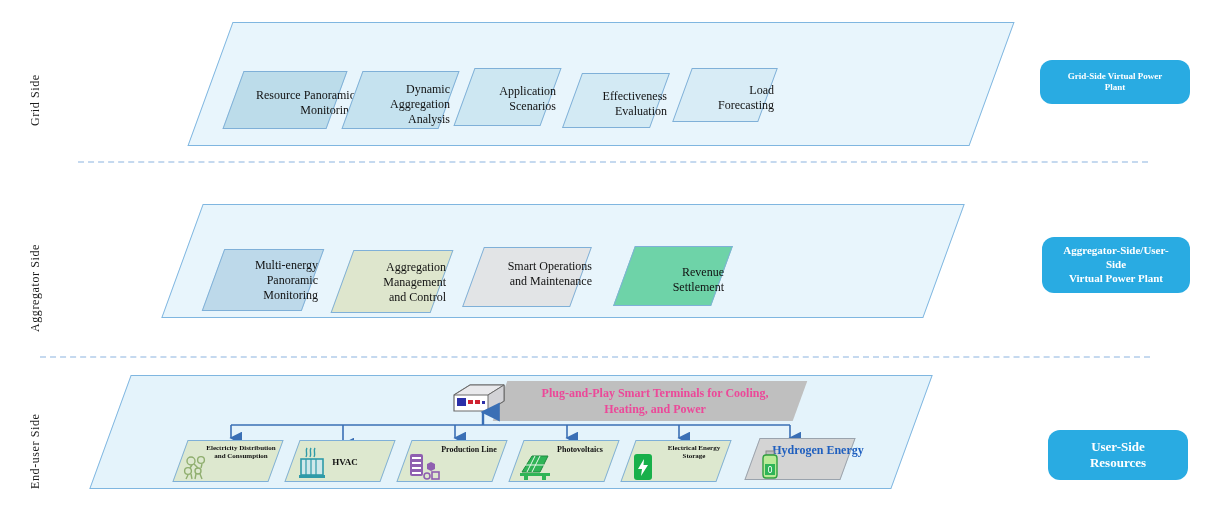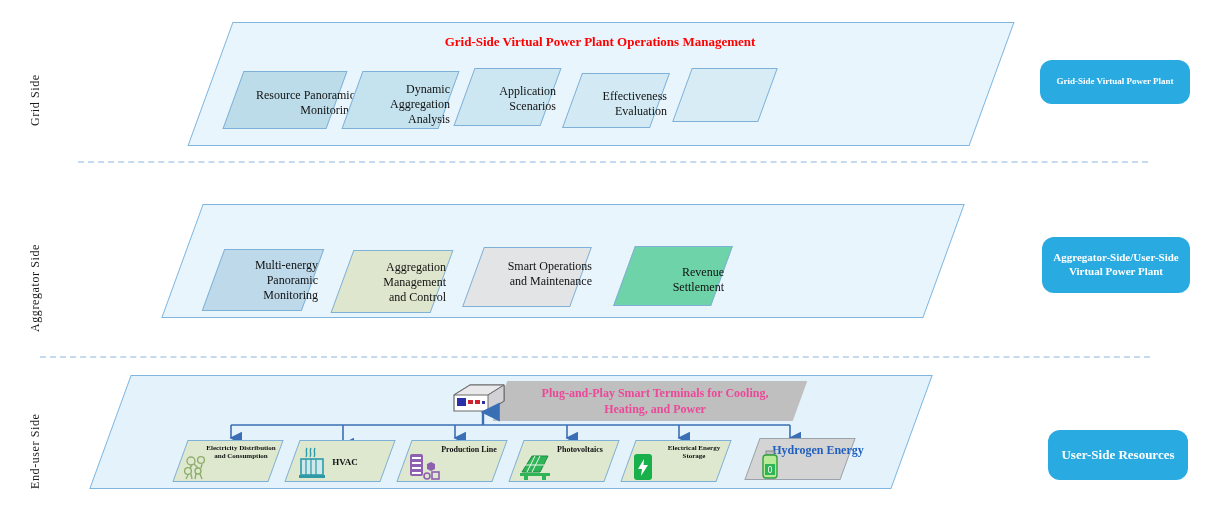--- a/index.html
+++ b/index.html
@@ -69,21 +69,21 @@
     background:#29ABE2;
     border-radius:12px;
     color:#ffffff;
     display:flex;
     align-items:center;
     justify-content:center;
     text-align:center;
     font-weight:bold;
     line-height:1.25;
     box-sizing:border-box;
-    padding:4px 10px;
+    padding:4px 20px;
   }
 
   
   .banner{
     position:absolute;
     background:#bfbfbf;
     transform:skewX(-20deg);
   }
   .banner-text{
     position:absolute;
@@ -125,35 +125,35 @@
 
   <div class="side-label" style="left:28px;top:40px;height:86px;">Grid Side</div>
   <div class="side-label" style="left:28px;top:222px;height:110px;">Aggregator Side</div>
   <div class="side-label" style="left:28px;top:383px;height:106px;">End-user Side</div>
 
   <div class="divider" style="left:78px;top:161px;width:1070px;"></div>
   <div class="divider" style="left:40px;top:356px;width:1110px;"></div>
 
   <div class="slab row1" style="left:210px;top:22px;width:780px;height:122px;"></div>
 
-  <div class="slab-title" style="left:310px;top:34px;width:580px;color:#FF0000;">Grid-Side Virtual Power Plant Operations Management</div>
 
   <div class="card" style="left:233px;top:71px;width:104px;height:58px;background:#bcdcea;"></div>
   <div class="card-label" style="left:235px;top:88px;width:120px;">Resource Panoramic<br>Monitoring</div>
 
   <div class="card" style="left:352px;top:71px;width:97px;height:58px;background:#c5e2ef;"></div>
   <div class="card-label" style="left:350px;top:82px;width:100px;">Dynamic<br>Aggregation<br>Analysis</div>
 
   <div class="card" style="left:464px;top:68px;width:87px;height:58px;background:#cde7f2;"></div>
   <div class="card-label" style="left:460px;top:84px;width:96px;">Application<br>Scenarios</div>
 
   <div class="card" style="left:572px;top:73px;width:88px;height:55px;background:#d3eaf4;"></div>
   <div class="card-label" style="left:567px;top:89px;width:100px;">Effectiveness<br>Evaluation</div>
 
   <div class="card" style="left:682px;top:68px;width:86px;height:54px;background:#d8ecf6;"></div>
+  <div class="card-label" style="left:678px;top:83px;width:96px;">Load<br>Forecasting</div>
 
   <div class="slab row2" style="left:182px;top:204px;width:760px;height:112px;"></div>
 
 
   <div class="card" style="left:213px;top:249px;width:100px;height:62px;background:#bdd9ea;"></div>
   <div class="card-label" style="left:210px;top:258px;width:108px;">Multi-energy<br>Panoramic<br>Monitoring</div>
 
   <div class="card" style="left:342px;top:250px;width:100px;height:63px;background:#dee6cd;"></div>
   <div class="card-label" style="left:336px;top:260px;width:110px;">Aggregation<br>Management<br>and Control</div>
 

